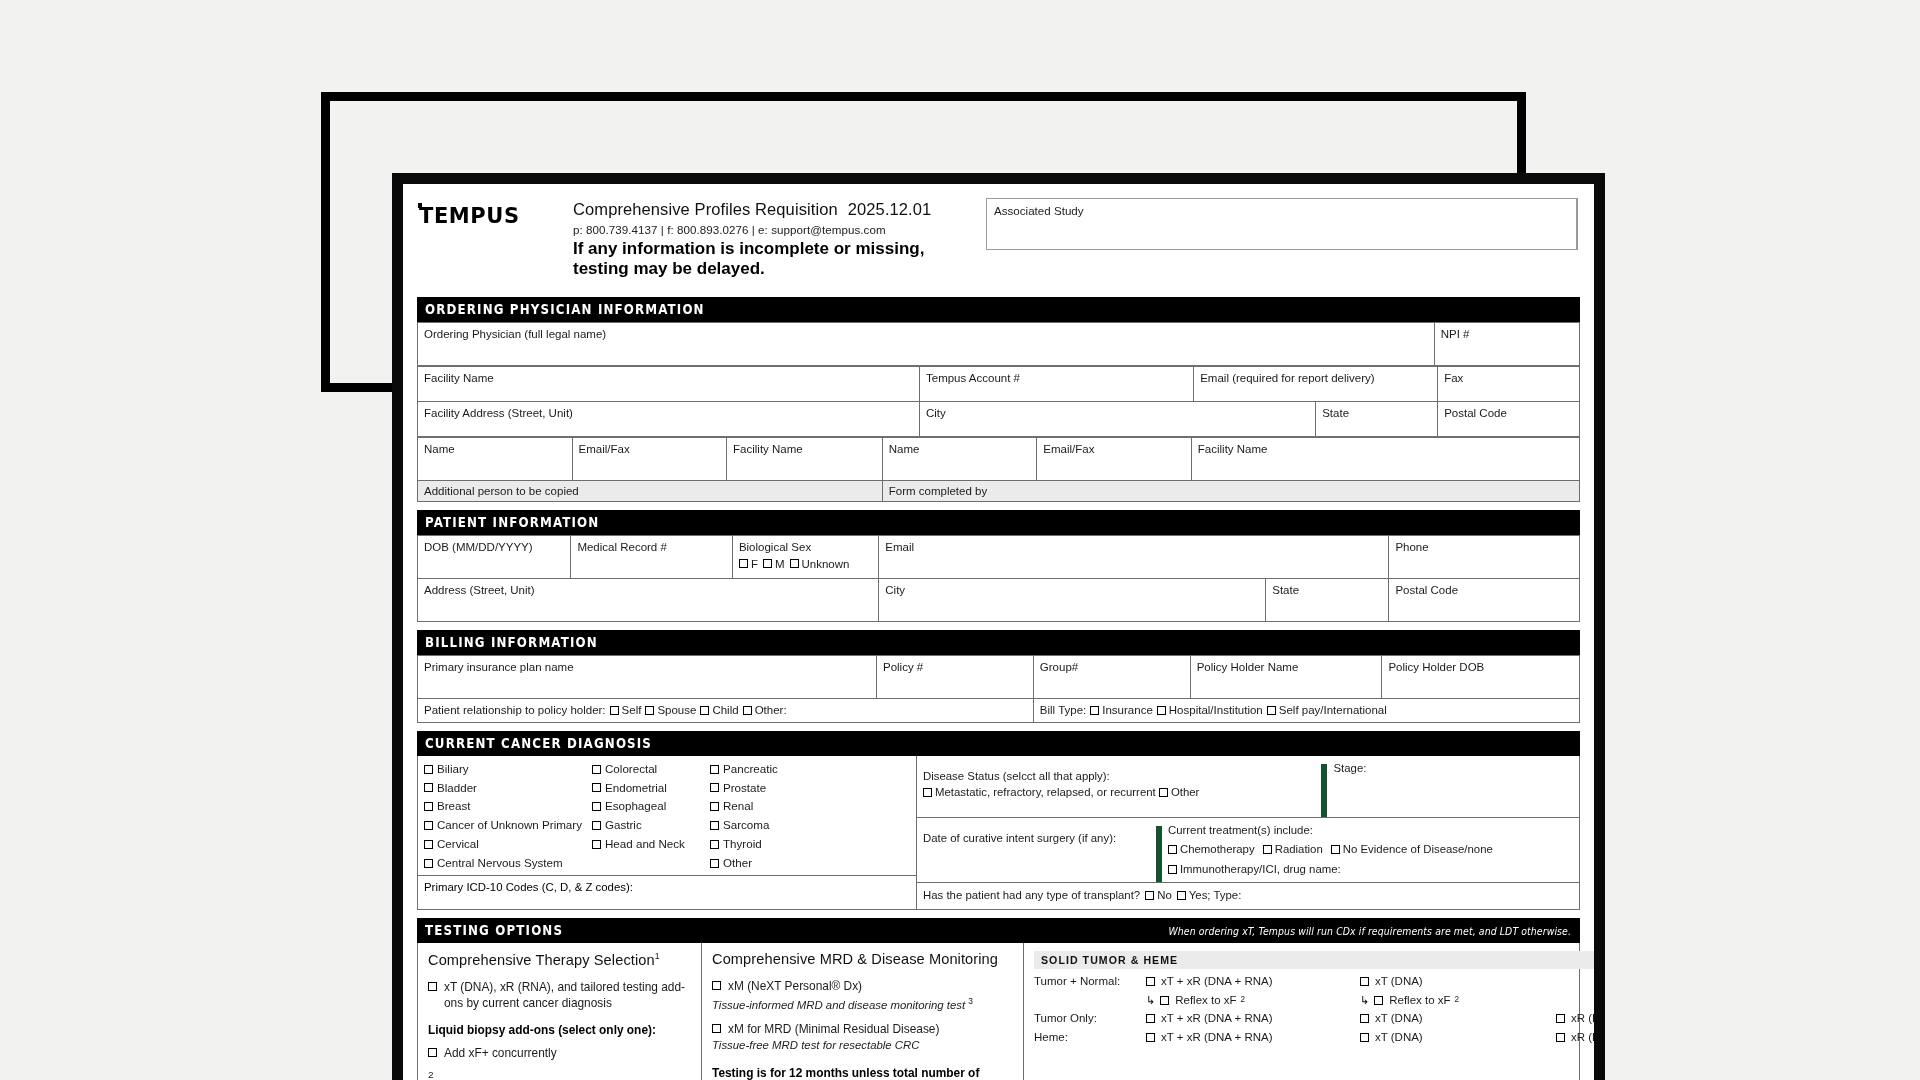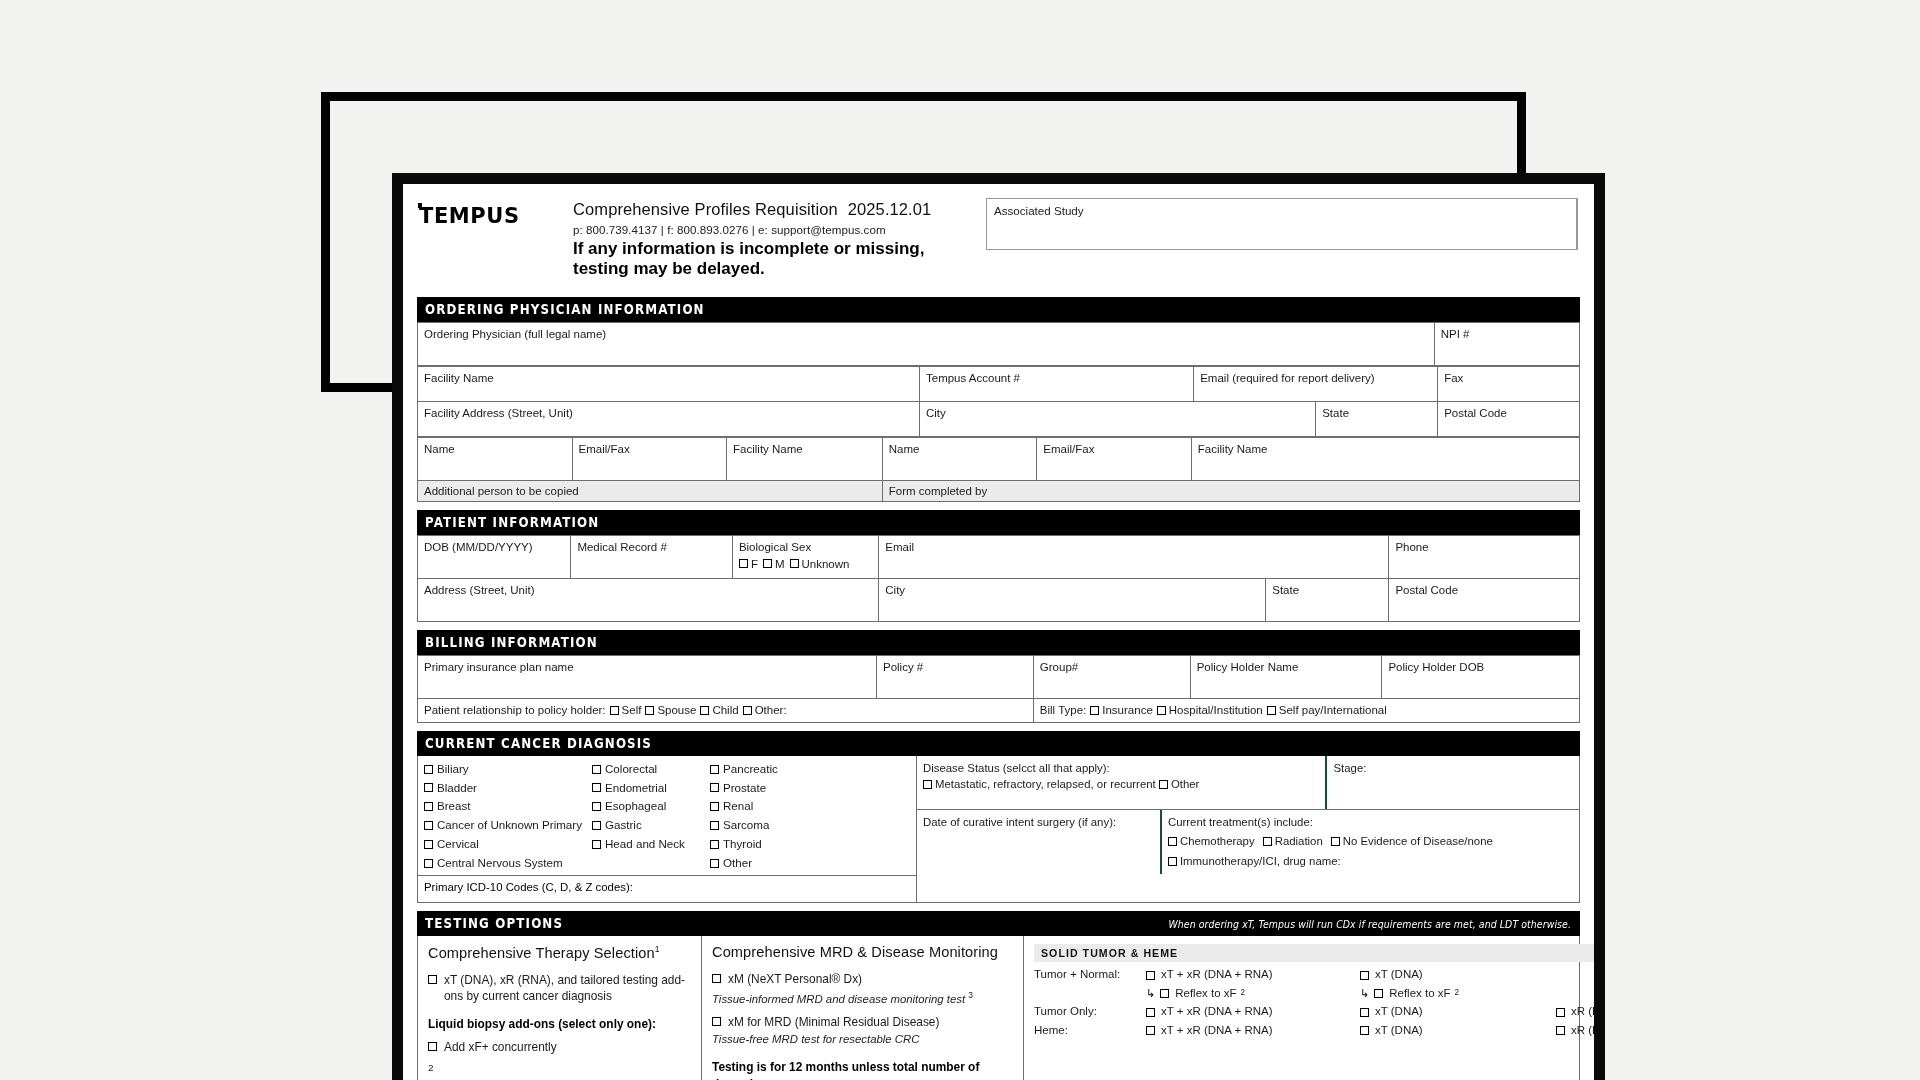--- a/index.html
+++ b/index.html
@@ -124,21 +124,21 @@
     white-space: nowrap;
   }
   .dx-icd {
     border-top: 1px solid #6e6e6e;
     padding: 5px 6px; font-size: 11.4px; height: 27px;
   }
   .dx-right { flex: 1 1 auto; }
   .dx-r-row { display: flex; border-bottom: 1px solid #6e6e6e; }
   .dx-r-row:last-child { border-bottom: none; }
   .dx-cell { padding: 4px 6px; font-size: 11.4px; color: #1b1b1b; line-height: 1.45; }
-  .dx-cell.b-r { border-right: 2px solid #14532d; }
+  .dx-cell.b-r { border-right: 6px solid #14532d; margin-top: 8px; }
 
   
   .to-wrap { display: flex; border: 1px solid #6e6e6e; border-top: none; min-height: 150px; }
   .to-col { padding: 8px 10px 6px 10px; }
   .to-c1 { flex: 0 0 284px; border-right: 1px solid #6e6e6e; }
   .to-c2 { flex: 0 0 322px; border-right: 1px solid #6e6e6e; }
   .to-c3 { flex: 1 1 auto; padding: 8px 8px 0 10px; }
   .to-head { font-size: 14.6px; color: #111; margin-bottom: 11px; letter-spacing: .1px;}
   .to-head sup { font-size: 8.6px; }
   .to-opt { display: flex; gap: 5px; font-size: 11.9px; color: #1b1b1b; line-height: 1.36; margin-bottom: 2px; }
@@ -482,20 +482,35 @@
                     <i class="cb"></i>
                     <span>No Evidence of Disease/none</span>
                   </span>
               </div>
               <div class="inline">
                   <i class="cb"></i>
                   <span>Immunotherapy/ICI, drug name:</span>
                 </div>
             </div>
           </div>
+          <div class="dx-r-row">
+            <div class="dx-cell" style="flex:1 1 auto;min-height:26px">
+              <span class="row-inline" style="gap:5px">
+                <span>Has the patient had any type of transplant?</span>
+                <span class="inline">
+                    <i class="cb"></i>
+                    <span>No</span>
+                  </span>
+                <span class="inline">
+                    <i class="cb"></i>
+                    <span>Yes; Type:</span>
+                  </span>
+              </span>
+            </div>
+          </div>
         </div>
       </div>
 
       <div class="secbar">
         <span>TESTING OPTIONS</span>
         <span class="note">When ordering xT, Tempus will run CDx if requirements are met, and LDT otherwise.</span>
       </div>
       <div class="to-wrap">
 
         <div class="to-col to-c1">

